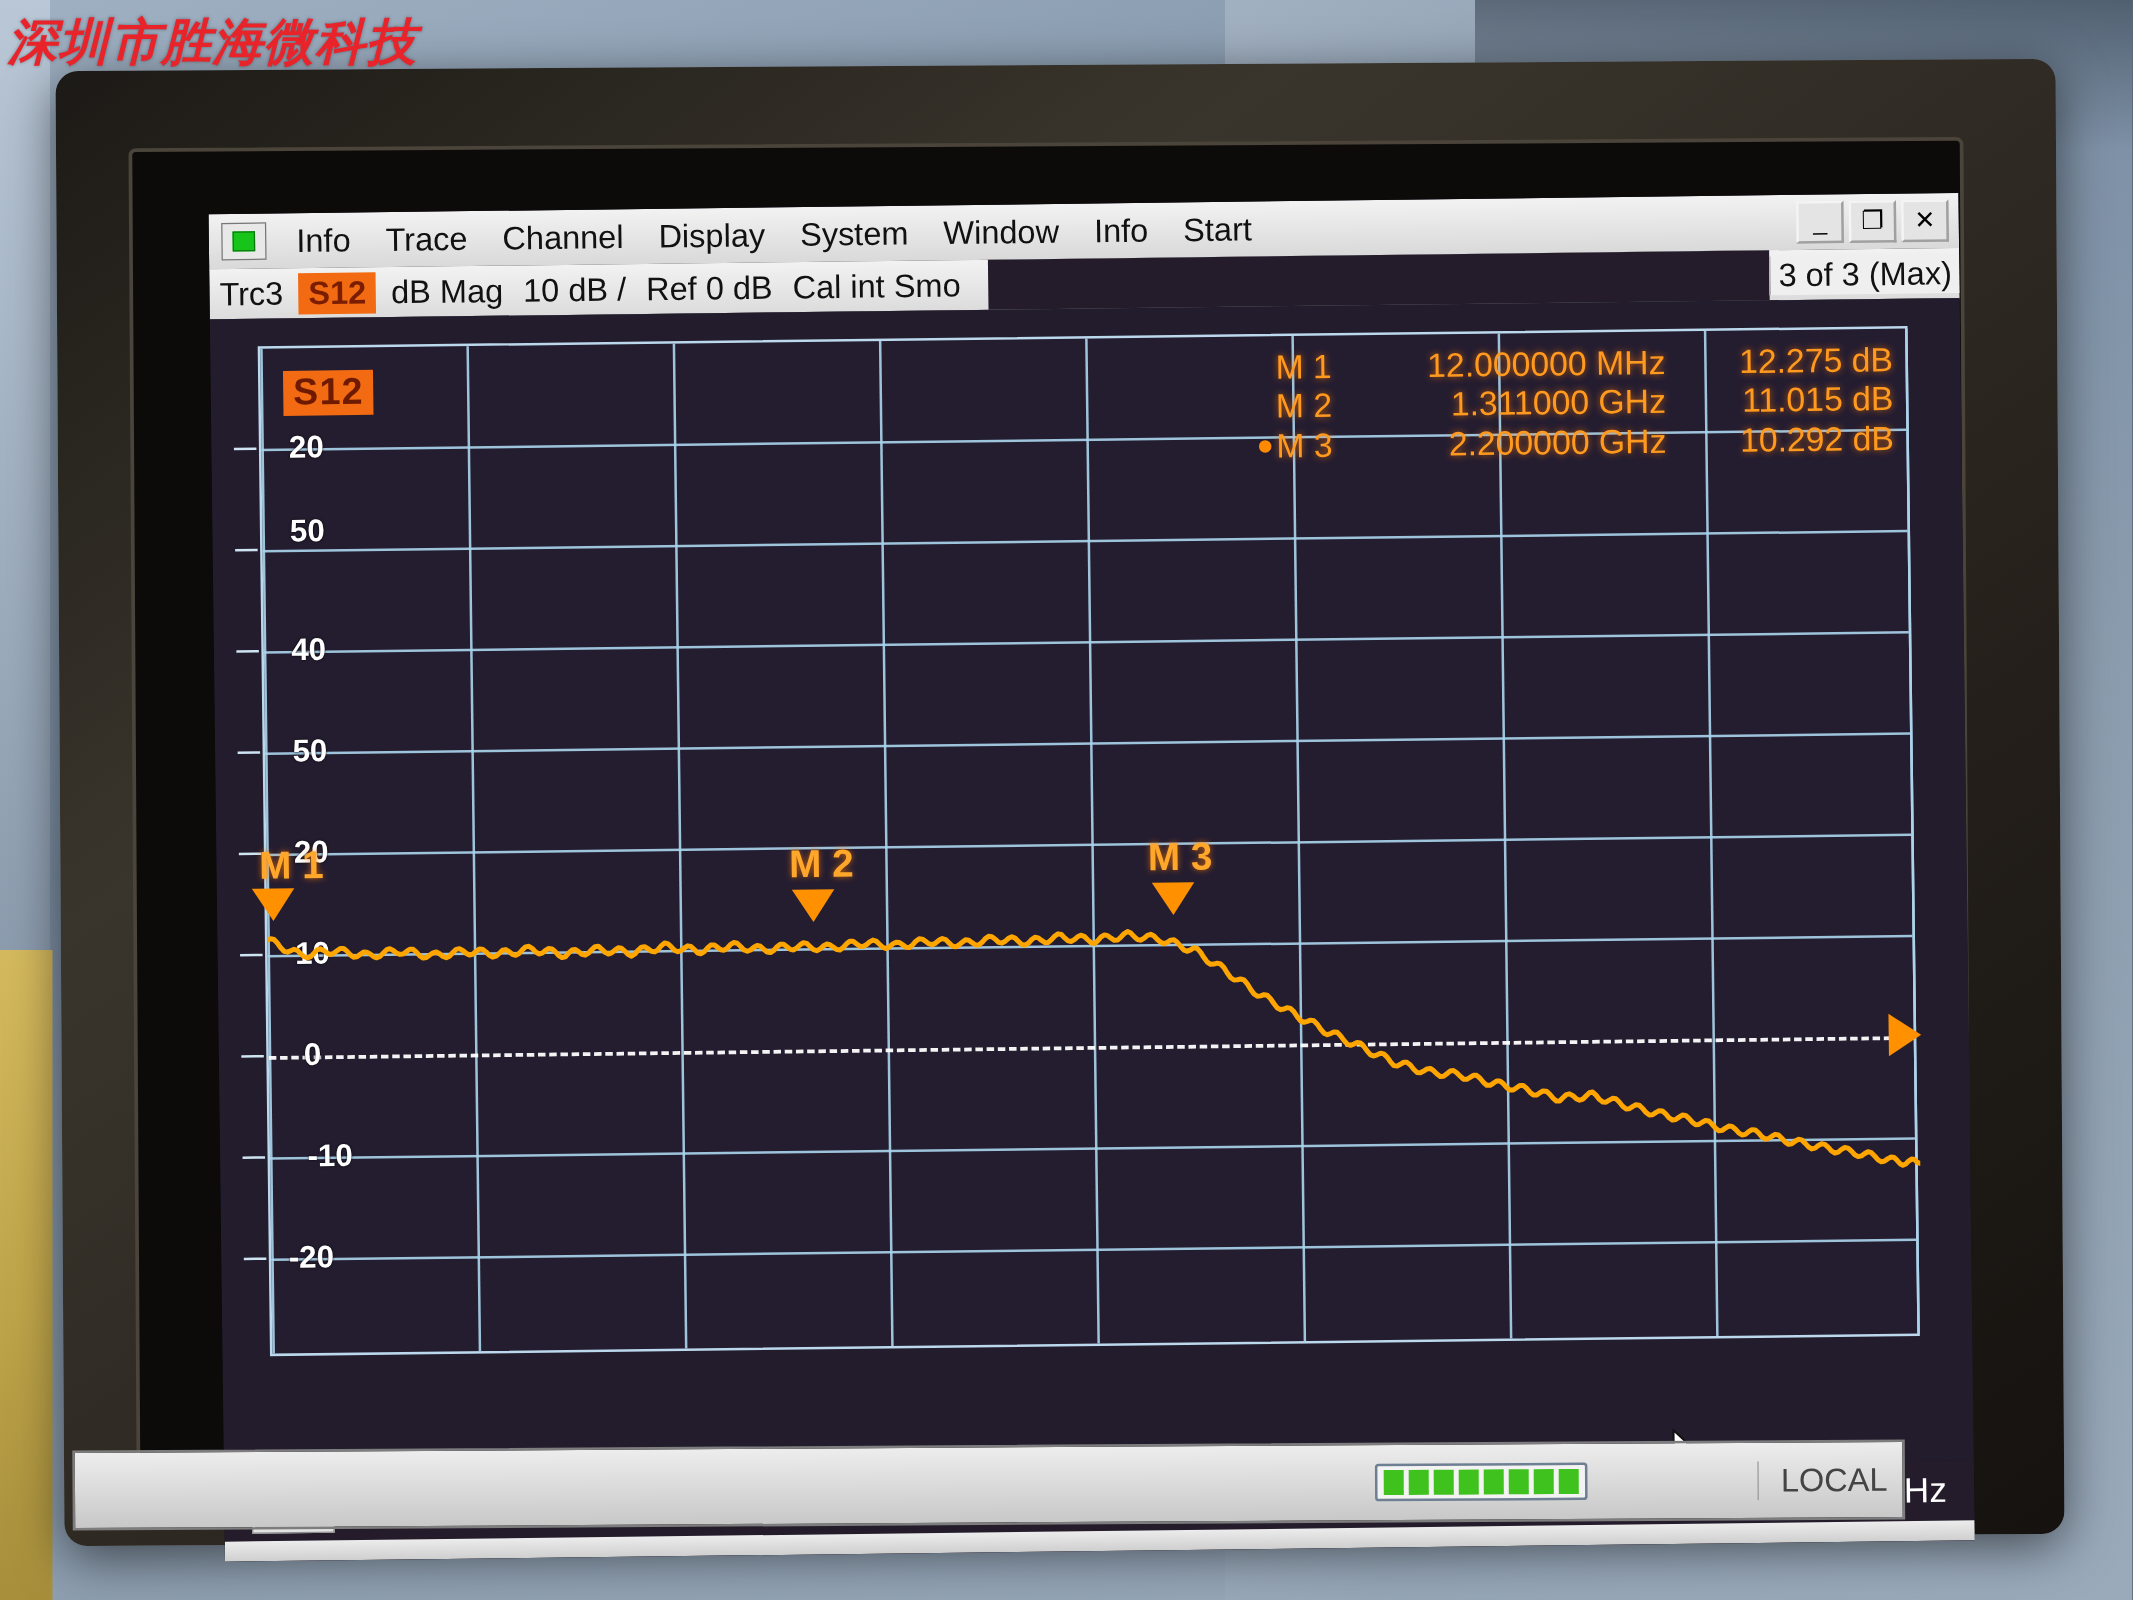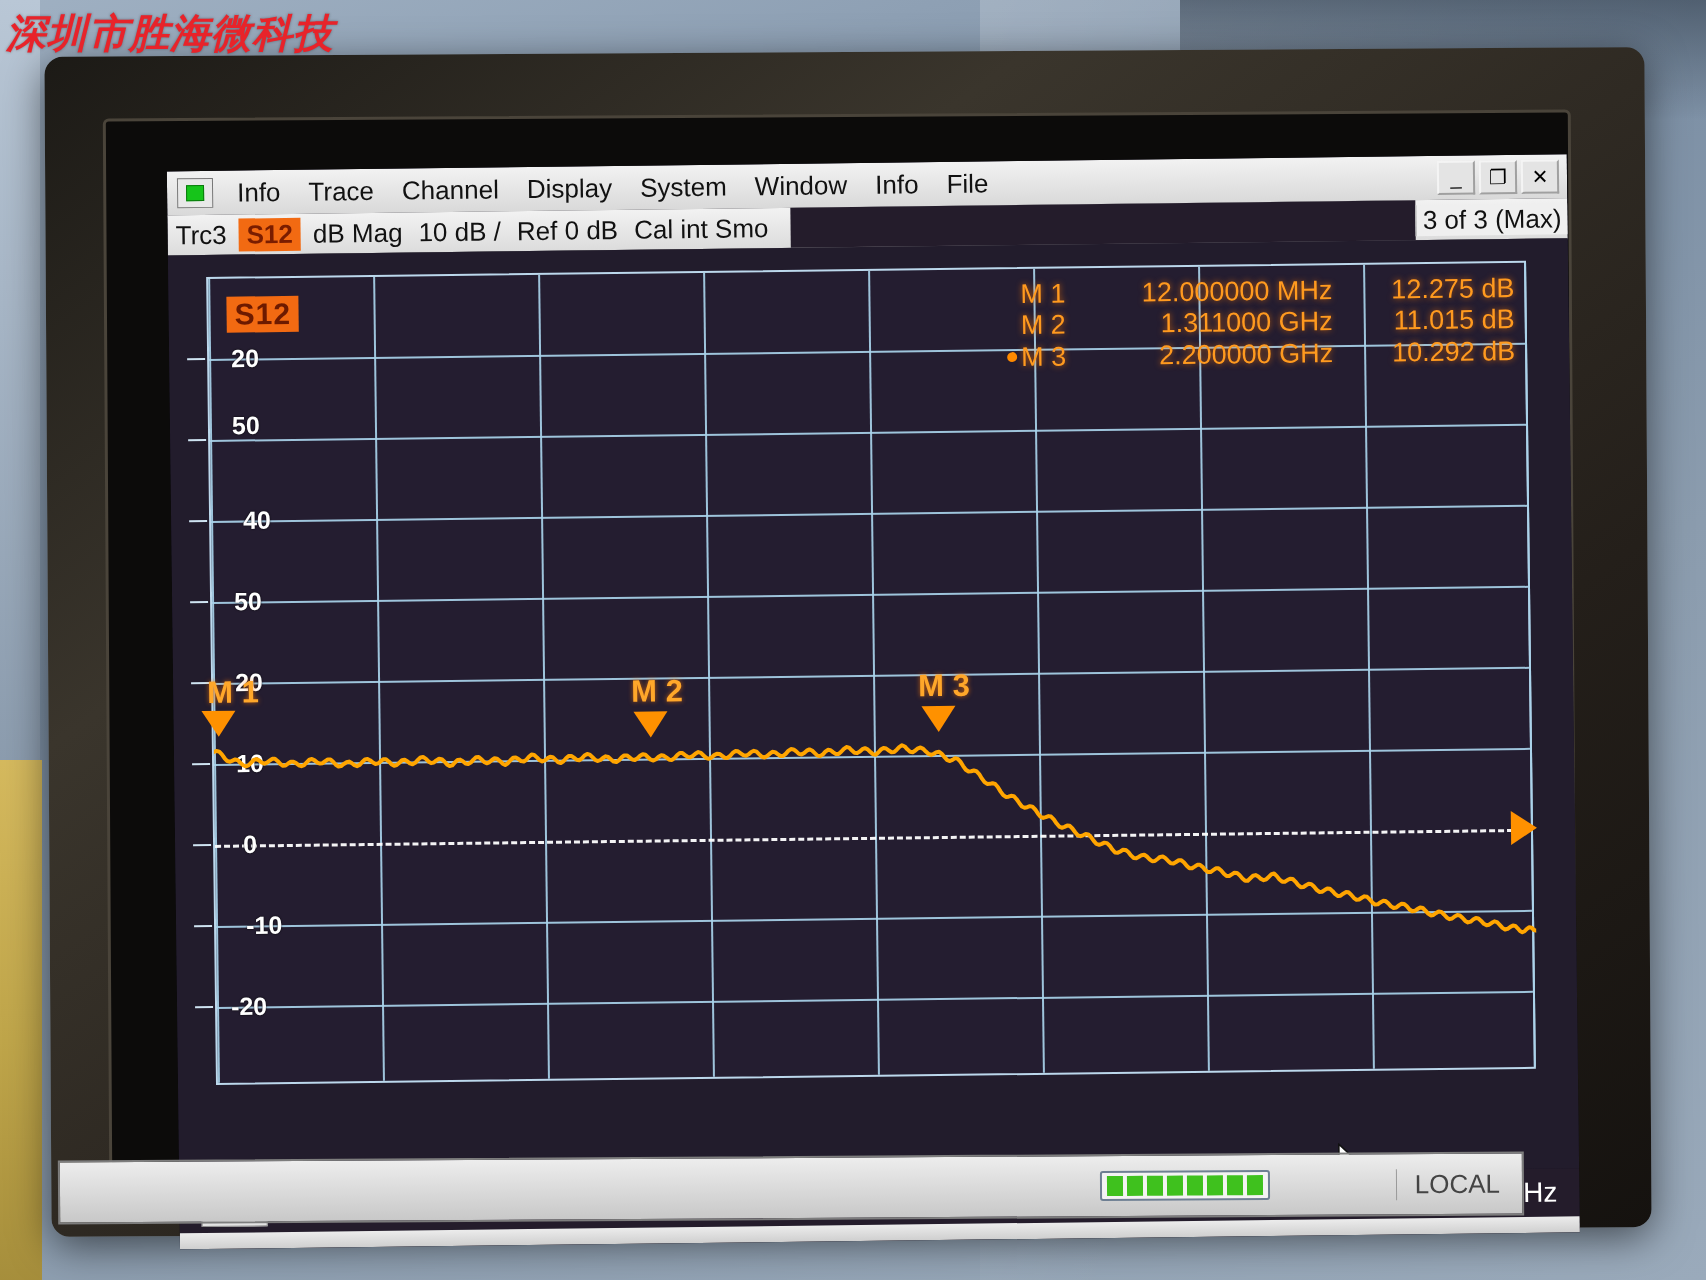--- a/index.html
+++ b/index.html
@@ -202,21 +202,21 @@
     display:flex;align-items:center;
     transform:rotate(-0.35deg);
   }
   #progress-box{
     margin-left:1040px;width:170px;height:30px;background:#f3f3f3;
     border:2px solid #6e7f93;border-radius:3px;
     display:flex;align-items:center;gap:4px;padding:0 5px;box-sizing:border-box;
   }
   .pg-seg{flex:1;height:20px;background:#3fc11e;}
   #local-box{
-    margin-left:auto;margin-right:22px;font-size:26px;color:#444;
+    margin-left:auto;margin-right:12px;font-size:26px;color:#444;
     border-left:1px solid #9a9a9a;padding-left:18px;
   }
 </style>
 </head>
 <body>
 
 <div id="photo-bg">
   <div id="bg-band-left"></div>
   <div id="bg-yellow-strip"></div>
   <div id="bg-sheen"></div>
@@ -234,21 +234,21 @@
         <div id="app-icon">
             <div class="led"></div>
           </div>
         <div class="menu-item">Info</div>
         <div class="menu-item">Trace</div>
         <div class="menu-item">Channel</div>
         <div class="menu-item">Display</div>
         <div class="menu-item">System</div>
         <div class="menu-item">Window</div>
         <div class="menu-item">Info</div>
-        <div class="menu-item">File</div>
+        <div class="menu-item">Start</div>
         <div id="win-controls">
           <div class="win-btn">_</div>
           <div class="win-btn">❐</div>
           <div class="win-btn">✕</div>
         </div>
       </div>
 
       <div id="tracebar">
         <div class="tb-txt">Trc3</div>
         <div id="trc-sparam">S12</div>
@@ -278,21 +278,21 @@
           <div class="hline" style="top:242px"></div>
           <div class="hline" style="top:323px"></div>
           <div class="hline" style="top:404px"></div>
           <div class="hline" style="top:485px"></div>
           <div class="hline ref" style="top:566px"></div>
           <div class="hline" style="top:647px"></div>
           <div class="hline" style="top:728px"></div>
 
           <div class="ytick-label" style="left:22px;top:80px">20</div>
           <div class="ytick-label" style="left:22px;top:147px">50</div>
-          <div class="ytick-label" style="left:32px;top:242px">40</div>
+          <div class="ytick-label" style="left:22px;top:242px">40</div>
           <div class="ytick-label" style="left:22px;top:323px">50</div>
           <div class="ytick-label" style="left:22px;top:404px">20</div>
           <div class="ytick-label" style="left:22px;top:485px">10</div>
           <div class="ytick-label" style="left:28px;top:566px">0</div>
           <div class="ytick-label" style="left:30px;top:647px">-10</div>
           <div class="ytick-label" style="left:14px;top:728px">-20</div>
 
           <div class="ytick-dash" style="top:80px"></div>
           <div class="ytick-dash" style="top:161px"></div>
           <div class="ytick-dash" style="top:242px"></div>

